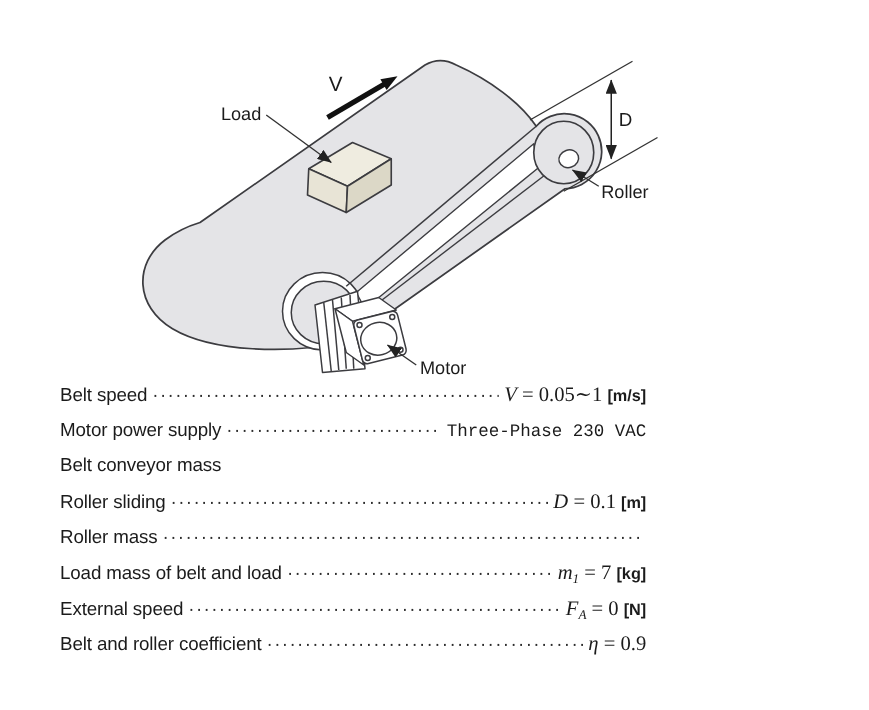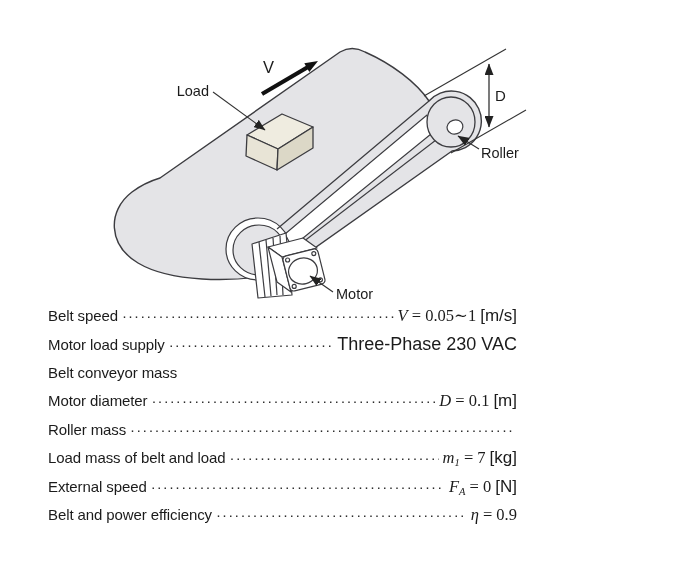--- a/index.html
+++ b/index.html
@@ -16,23 +16,23 @@
   .spec-leader{flex:1 1 auto;overflow:hidden;margin:0 4px;min-width:8px;}
   .spec-leader::after{content:"········································································"
     "········································································"
     "········································································";
     letter-spacing:1.1px;font-size:15px;color:#2b2b2b;font-weight:400;}
   .spec-value{flex:0 0 auto;font-family:"Liberation Serif","DejaVu Serif",serif;
               font-size:16.5px;font-weight:400;}
   .spec-value .v-var{font-style:italic;}
   .spec-value sub{font-size:10.5px;font-style:italic;vertical-align:-3px;line-height:0;}
   .spec-value .v-num{font-style:normal;}
-  .spec-value .v-unit{font-family:"Liberation Sans",sans-serif;font-weight:400;
-                      font-size:17px;font-style:normal;margin-left:4px;}
-  .spec-value .v-plain{font-family:Liberation Sans, sans-serif;font-size:18px;font-weight:500;}
+  .spec-value .v-unit{font-family:"Liberation Sans",sans-serif;font-weight:700;
+                      font-size:13px;font-style:normal;margin-left:4px;}
+  .spec-value .v-plain{font-family:Liberation Mono, monospace;font-size:14px;font-weight:500;}
 </style>
 </head>
 <body>
 
 <div id="page">
 
   <svg id="diagram" width="695" height="302" viewBox="0 0 695 302">
     <defs>
       <marker id="ah" markerUnits="userSpaceOnUse" markerWidth="12" markerHeight="9" refX="11" refY="4.5" orient="auto-start-reverse">
         <path d="M0,0 L11.5,4.5 L0,9 Z" fill="#222"></path>
@@ -99,32 +99,32 @@
   </svg>
 
   <div id="specs">
     <div class="spec-row">
       <span class="spec-label">Belt speed</span>
       <span class="spec-leader"></span>
       <span class="spec-value"><span class="v-var">V</span><span class="v-num"> = 0.05∼1</span><span class="v-unit">[m/s]</span></span>
     </div>
 
     <div class="spec-row">
-      <span class="spec-label">Motor load supply</span>
+      <span class="spec-label">Motor power supply</span>
       <span class="spec-leader"></span>
       <span class="spec-value"><span class="v-plain">Three-Phase 230 VAC</span></span>
     </div>
 
     <div class="spec-row">
       <span class="spec-label">Belt conveyor mass</span>
 
     </div>
 
     <div class="spec-row">
-      <span class="spec-label">Motor diameter</span>
+      <span class="spec-label">Roller sliding</span>
       <span class="spec-leader"></span>
       <span class="spec-value"><span class="v-var">D</span><span class="v-num"> = 0.1</span><span class="v-unit">[m]</span></span>
     </div>
 
     <div class="spec-row">
       <span class="spec-label">Roller mass</span>
       <span class="spec-leader"></span>
     </div>
 
     <div class="spec-row">
@@ -134,19 +134,19 @@
     </div>
 
     <div class="spec-row">
       <span class="spec-label">External speed</span>
       <span class="spec-leader"></span>
       <span class="spec-value"><span class="v-var">F</span><sub>A</sub><span class="v-num"> = 0</span><span class="v-unit">[N]</span></span>
     </div>
 
 
     <div class="spec-row">
-      <span class="spec-label">Belt and power efficiency</span>
+      <span class="spec-label">Belt and roller coefficient</span>
       <span class="spec-leader"></span>
       <span class="spec-value"><span class="v-var">η</span><span class="v-num"> = 0.9</span></span>
     </div>
   </div>
 
 </div>
 
 </body></html>

